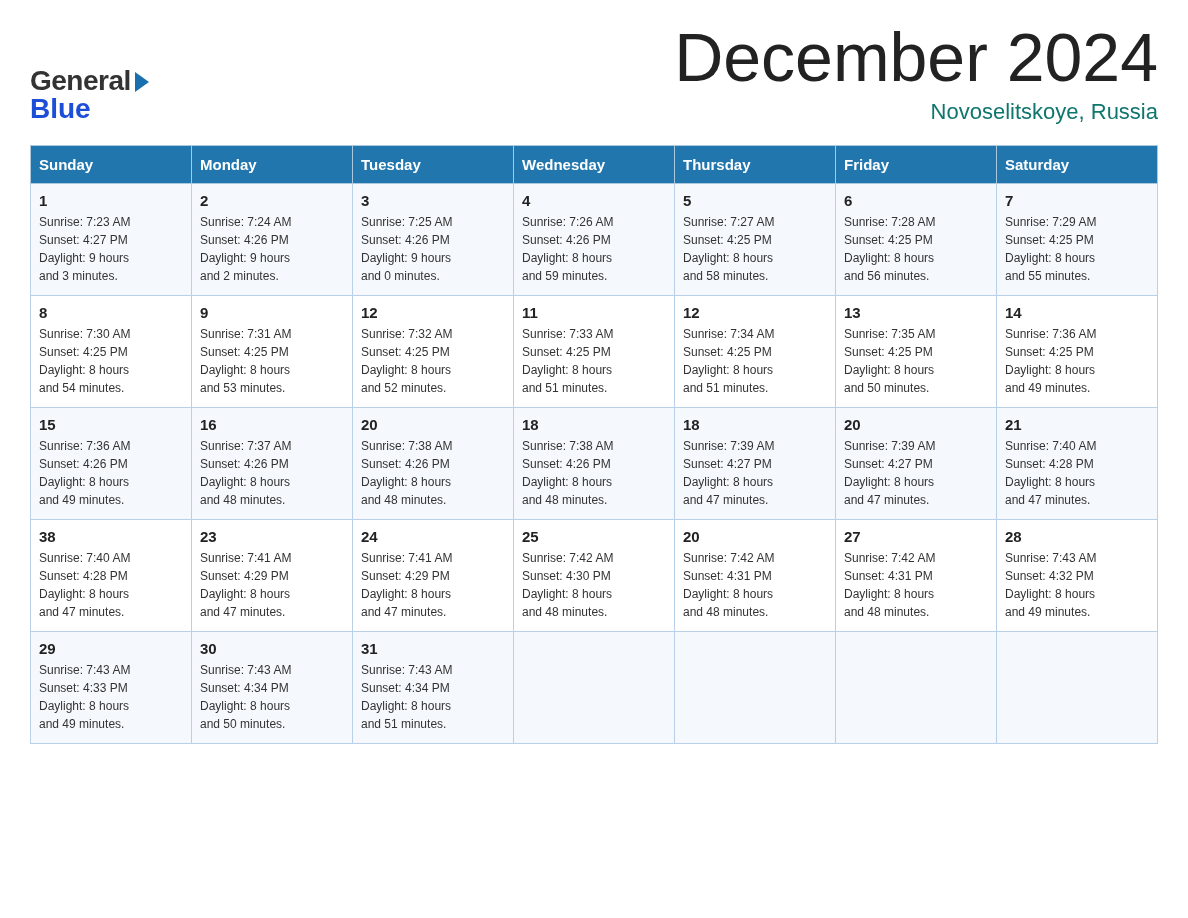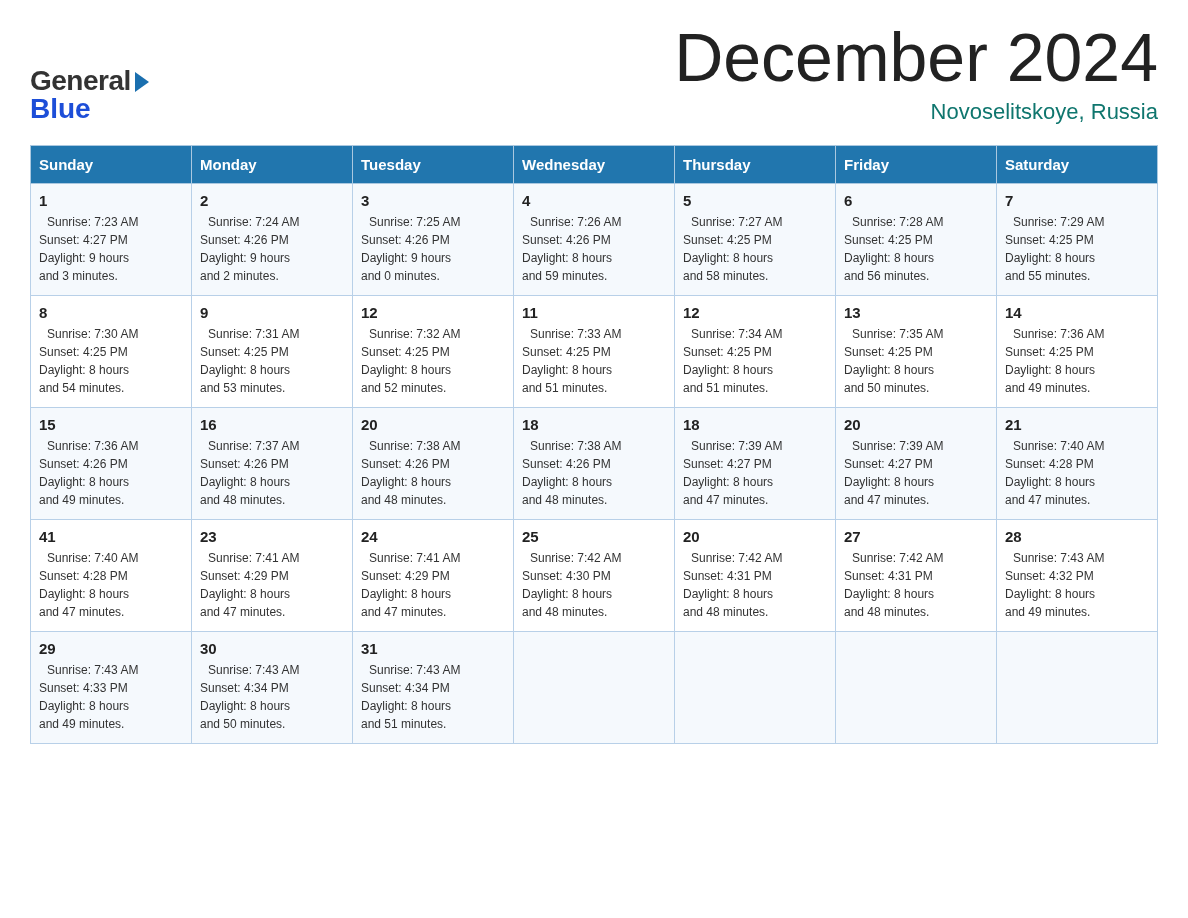--- a/index.html
+++ b/index.html
@@ -92,21 +92,20 @@
       font-size: 15px;
       font-weight: bold;
       color: #222;
       display: block;
       margin-bottom: 4px;
     }
     .day-info {
       font-size: 12px;
       color: #333;
       line-height: 1.5;
-      margin-left: 8px;
     }
     .empty-cell {
       background-color: #f5f9fd;
     }
   </style>
 </head>
 <body>
 
 <div class="header">
   <div class="logo">
@@ -177,21 +176,21 @@
         <td><span class="day-number">18</span>
         <span class="day-info">Sunrise: 7:38 AM<br>Sunset: 4:26 PM<br>Daylight: 8 hours<br>and 48 minutes.</span></td>
         <td><span class="day-number">18</span>
         <span class="day-info">Sunrise: 7:39 AM<br>Sunset: 4:27 PM<br>Daylight: 8 hours<br>and 47 minutes.</span></td>
         <td><span class="day-number">20</span>
         <span class="day-info">Sunrise: 7:39 AM<br>Sunset: 4:27 PM<br>Daylight: 8 hours<br>and 47 minutes.</span></td>
         <td><span class="day-number">21</span>
         <span class="day-info">Sunrise: 7:40 AM<br>Sunset: 4:28 PM<br>Daylight: 8 hours<br>and 47 minutes.</span></td>
       </tr>
       <tr>
-        <td><span class="day-number">41</span>
+        <td><span class="day-number">38</span>
         <span class="day-info">Sunrise: 7:40 AM<br>Sunset: 4:28 PM<br>Daylight: 8 hours<br>and 47 minutes.</span></td>
         <td><span class="day-number">23</span>
         <span class="day-info">Sunrise: 7:41 AM<br>Sunset: 4:29 PM<br>Daylight: 8 hours<br>and 47 minutes.</span></td>
         <td><span class="day-number">24</span>
         <span class="day-info">Sunrise: 7:41 AM<br>Sunset: 4:29 PM<br>Daylight: 8 hours<br>and 47 minutes.</span></td>
         <td><span class="day-number">25</span>
         <span class="day-info">Sunrise: 7:42 AM<br>Sunset: 4:30 PM<br>Daylight: 8 hours<br>and 48 minutes.</span></td>
         <td><span class="day-number">20</span>
         <span class="day-info">Sunrise: 7:42 AM<br>Sunset: 4:31 PM<br>Daylight: 8 hours<br>and 48 minutes.</span></td>
         <td><span class="day-number">27</span>

